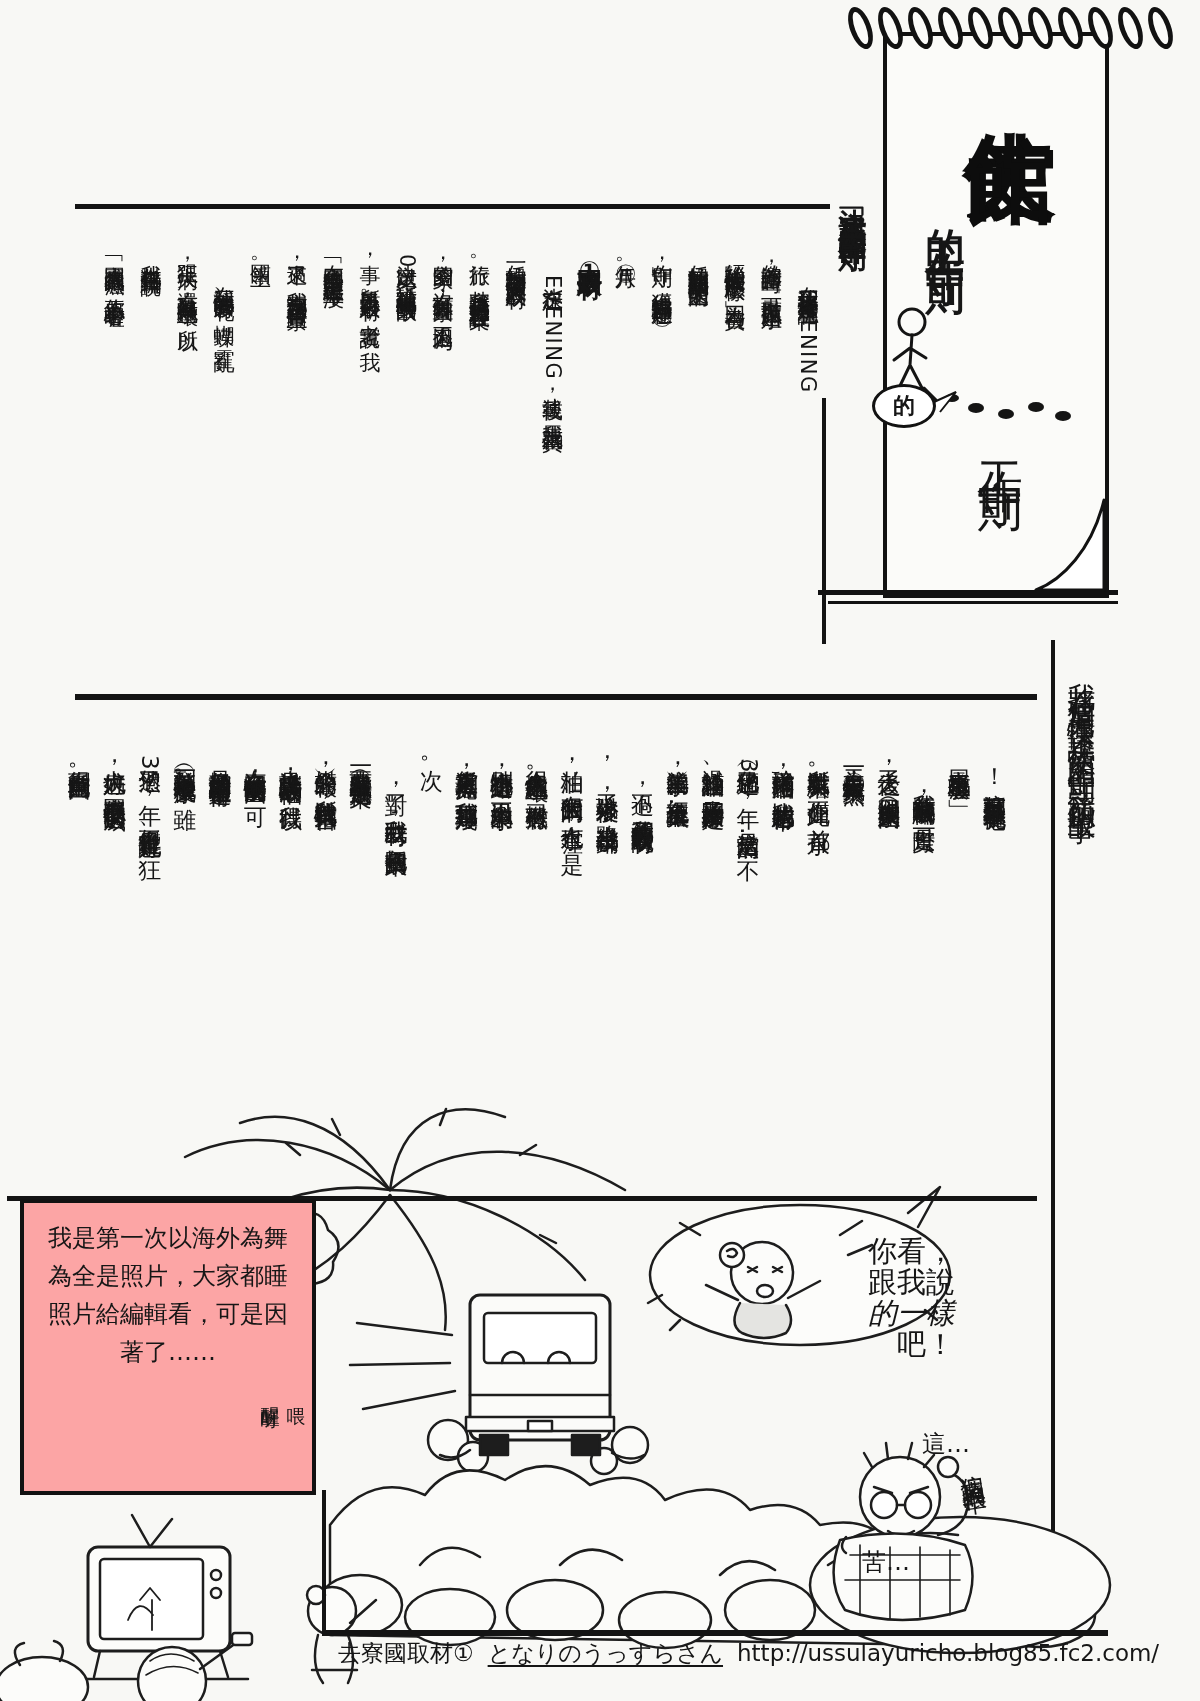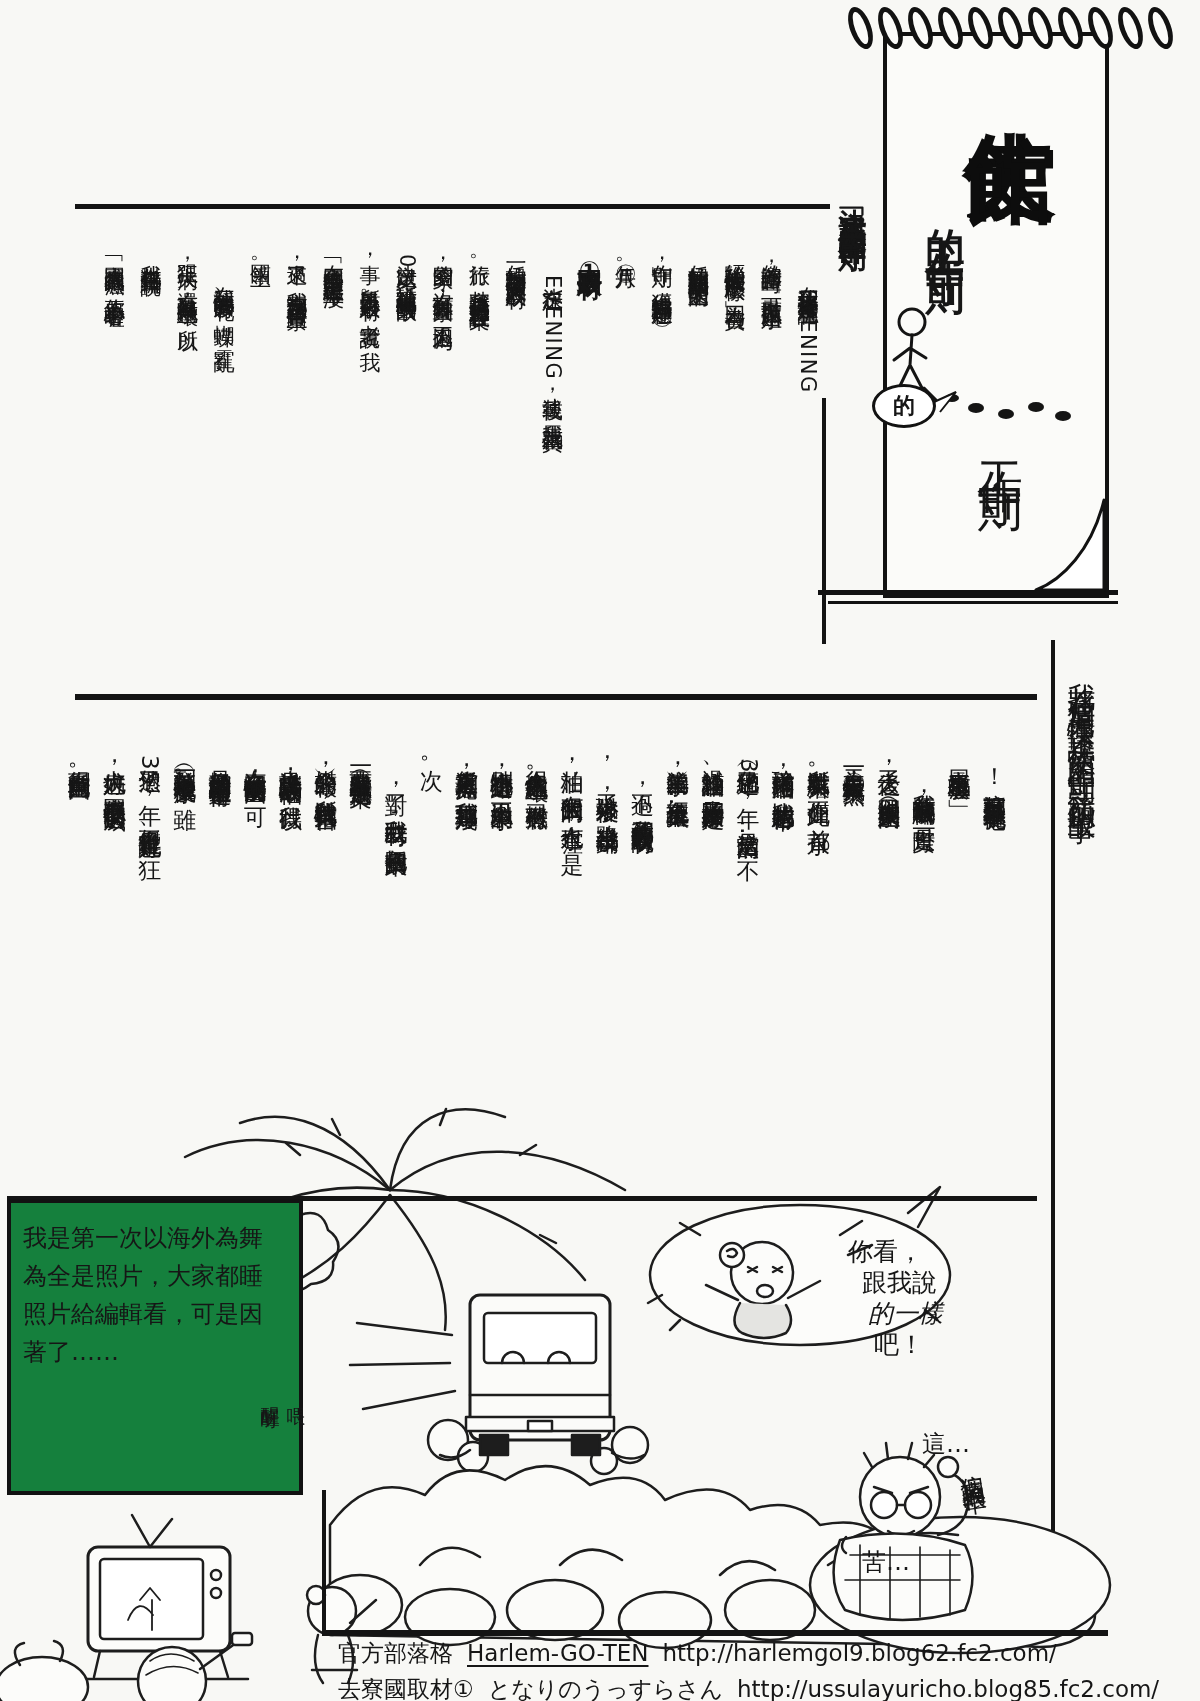--- a/index.html
+++ b/index.html
@@ -35,27 +35,27 @@
   
   #headline1{left:833px;top:186px;height:440px;font-size:28px;font-weight:bold;letter-spacing:3px;z-index:3;}
   .vblock{position:absolute;z-index:3;}
   #block1{left:86px;top:248px;height:372px;width:740px;font-size:21px;letter-spacing:1.5px;}
   #block1 .vcol{line-height:36.5px;}
   #block2{left:54px;top:752px;height:432px;width:958px;font-size:23px;letter-spacing:1px;}
   #block2 .vcol{line-height:35.2px;}
   .h2{font-weight:bold;font-size:25px;}
   #right-caption{left:1062px;top:660px;height:990px;font-size:28px;letter-spacing:5px;z-index:3;}
   
-  #inset{left:7px;top:1199px;width:264px;height:256px;border:4px solid #121212;background:#15803d;
-    padding:16px 12px;z-index:3;}
+  #inset{left:20px;top:1199px;width:264px;height:256px;border:4px solid #121212;background:#fca5a5;
+    padding:16px 12px;z-index:3;text-align:center;}
   .inset-line{font-size:24px;line-height:38px;font-weight:500;white-space:nowrap;}
   
   .hand{position:absolute;z-index:5;font-weight:500;}
   #wake{left:258px;top:1392px;height:90px;font-size:19px;letter-spacing:2px;}
-  #bubble-text{left:848px;top:1236px;font-size:25px;line-height:31px;}
+  #bubble-text{left:848px;top:1236px;font-size:29px;line-height:31px;text-align:right;}
   #bubble-text .bubble-line{white-space:nowrap;}
   #bubble-text .bubble-line:nth-child(2){padding-left:14px;}
   #bubble-text .bubble-line:nth-child(3){padding-left:20px;font-style:italic;}
   #bubble-text .bubble-line:nth-child(4){padding-left:26px;}
   #groan-lead{left:922px;top:1428px;font-size:24px;}
   #groan-col{left:952px;top:1456px;height:160px;font-size:24px;letter-spacing:3px;
     transform:rotate(-8deg);transform-origin:top center;}
   #groan-tail{left:862px;top:1546px;font-size:24px;}
   
   #footer{left:338px;top:1638px;z-index:3;font-size:23px;font-weight:500;}
@@ -290,20 +290,17 @@
       <div class="bubble-line">跟我說</div>
       <div class="bubble-line">的一樣</div>
       <div class="bubble-line">吧！</div>
     </div>
   <div class="hand" id="groan-lead">這…</div>
   <div class="hand v" id="groan-col">這個真的很辛</div>
   <div class="hand" id="groan-tail">苦…</div>
 
   <div class="abs" id="footer">
     <div class="f-line">
-      <span>官方部落格</span><span class="f-name">Harlem-GO-TEN</span><span>http://harlemgol9.blog62.fc2.com/</span>
-    </div>
-    <div class="f-line">
       <span>去寮國取材①</span><span class="f-name">となりのうっすらさん</span><span>http://ussulayuricho.blog85.fc2.com/</span>
     </div>
   </div>
 
 </div>
 
 </body></html>

